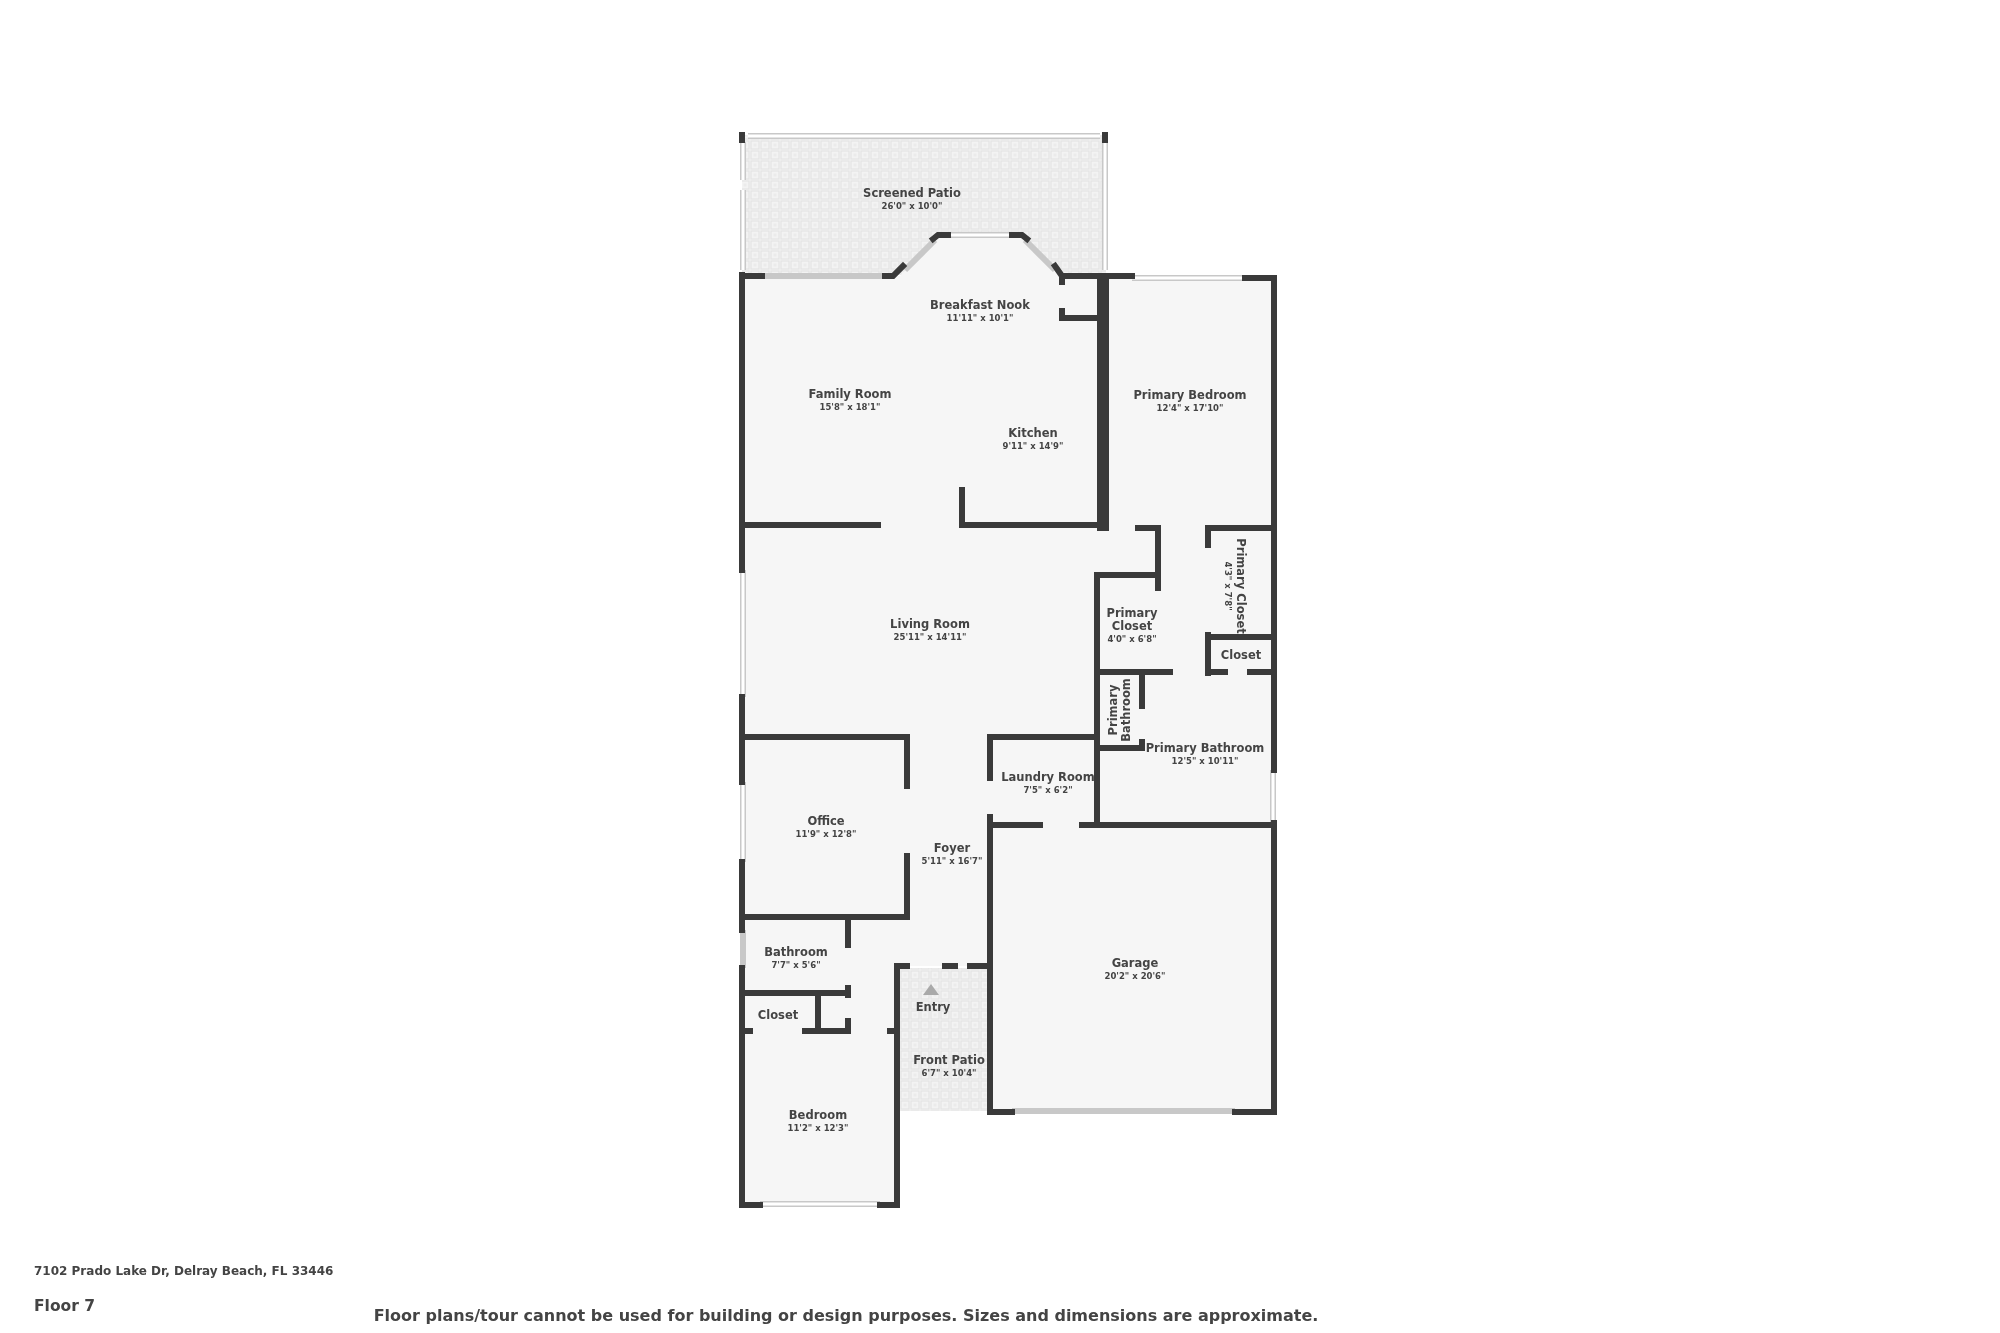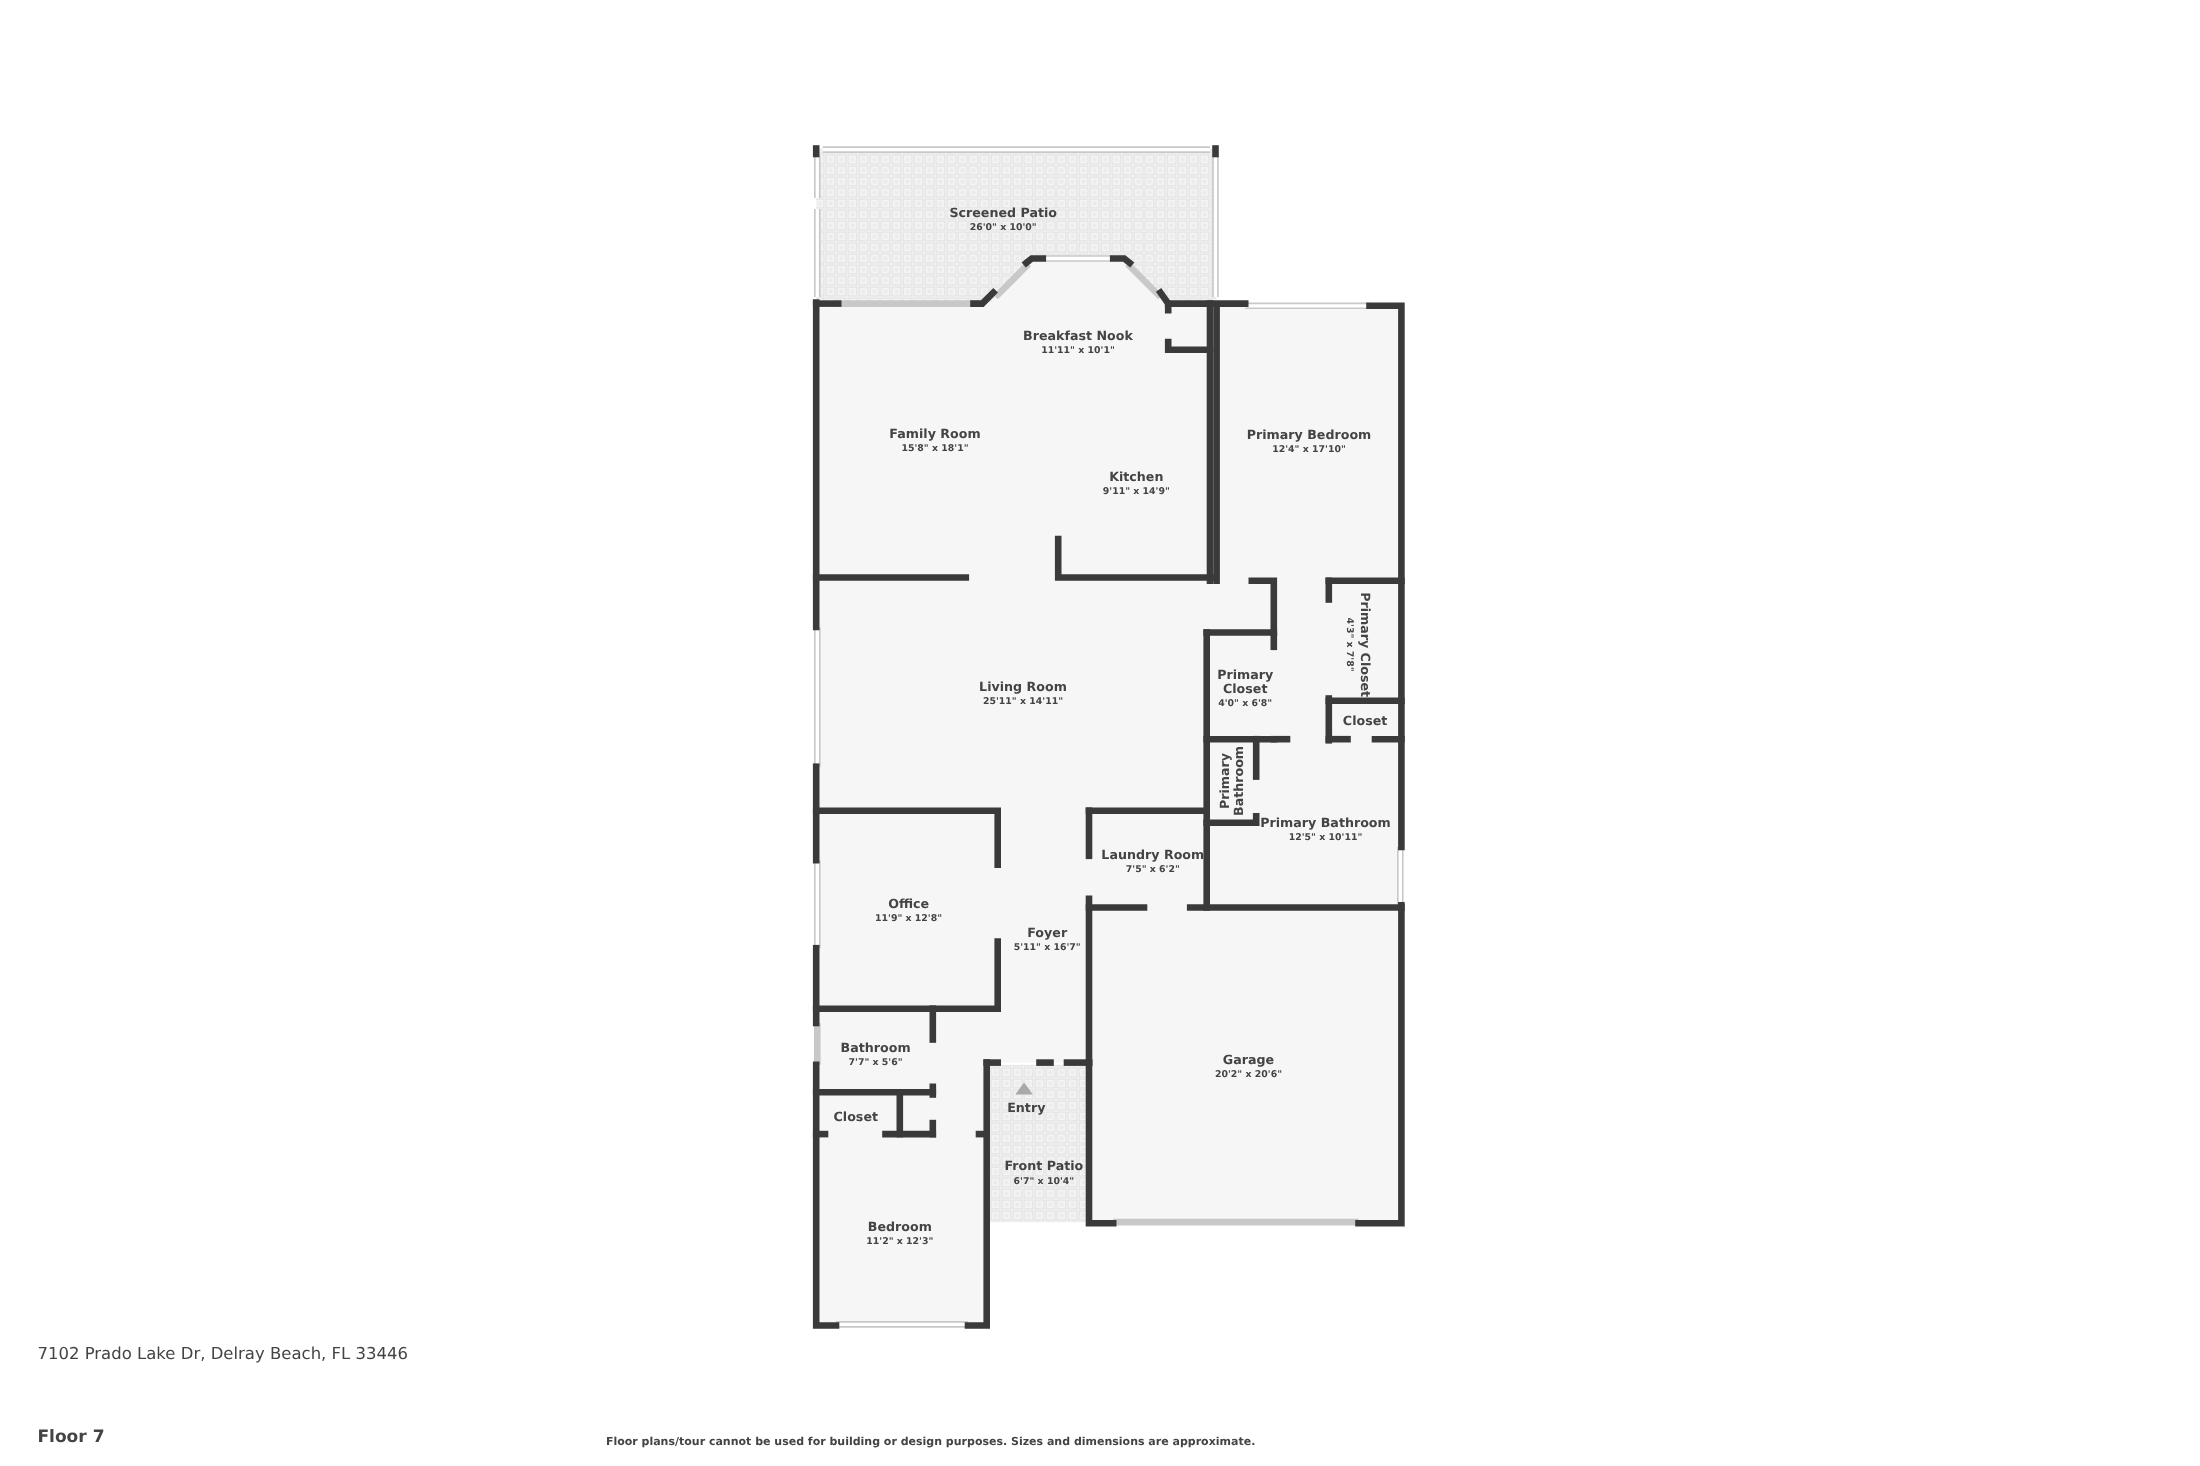--- a/index.html
+++ b/index.html
@@ -5,24 +5,24 @@
   html, body { margin: 0; padding: 0; background: #ffffff; }
   body { width: 2000px; height: 1333px; position: relative; overflow: hidden;
          font-family: "DejaVu Sans", "Liberation Sans", sans-serif; color: #3d3d3d; }
   #plan { position: absolute; left: 0; top: 0; width: 2000px; height: 1333px; }
   .room-name { font-size: 11.5px; font-weight: bold; fill: #444444; text-anchor: middle; }
   .room-dim  { font-size: 8.5px; font-weight: bold; fill: #444444; text-anchor: middle; }
   .wall { stroke: #3a3a3a; stroke-width: 6; fill: none; stroke-linecap: square; }
   .window { stroke: #c8c8c8; stroke-width: 6; fill: none; }
   .window-in { stroke: #ffffff; stroke-width: 3; fill: none; }
   .floor { fill: #f6f6f6; }
-  .address { position: absolute; left: 34px; top: 1221px; font-size: 15px; font-weight: normal; color: #444; }
+  .address { position: absolute; left: 34px; top: 1264px; font-size: 12px; font-weight: bold; color: #444; }
   .floor-label { position: absolute; left: 34px; top: 1297px; font-size: 15.5px; font-weight: bold; color: #444; }
   .disclaimer { position: absolute; left: 0; width: 1692px; top: 1306px; text-align: center;
-                font-size: 10px; font-weight: bold; color: #444; }
+                font-size: 16px; font-weight: bold; color: #444; }
 </style>
 </head>
 <body>
 
 <svg id="plan" viewBox="0 0 2000 1333" xmlns="http://www.w3.org/2000/svg">
   <defs>
     <pattern id="tile" width="10" height="10" patternUnits="userSpaceOnUse">
       <rect width="10" height="10" fill="#f3f3f3"></rect>
       <rect x="1" y="1" width="8" height="8" fill="none" stroke="#e2e2e2" stroke-width="1"></rect>
       <rect x="3.5" y="3.5" width="3" height="3" fill="#ebebeb"></rect>

